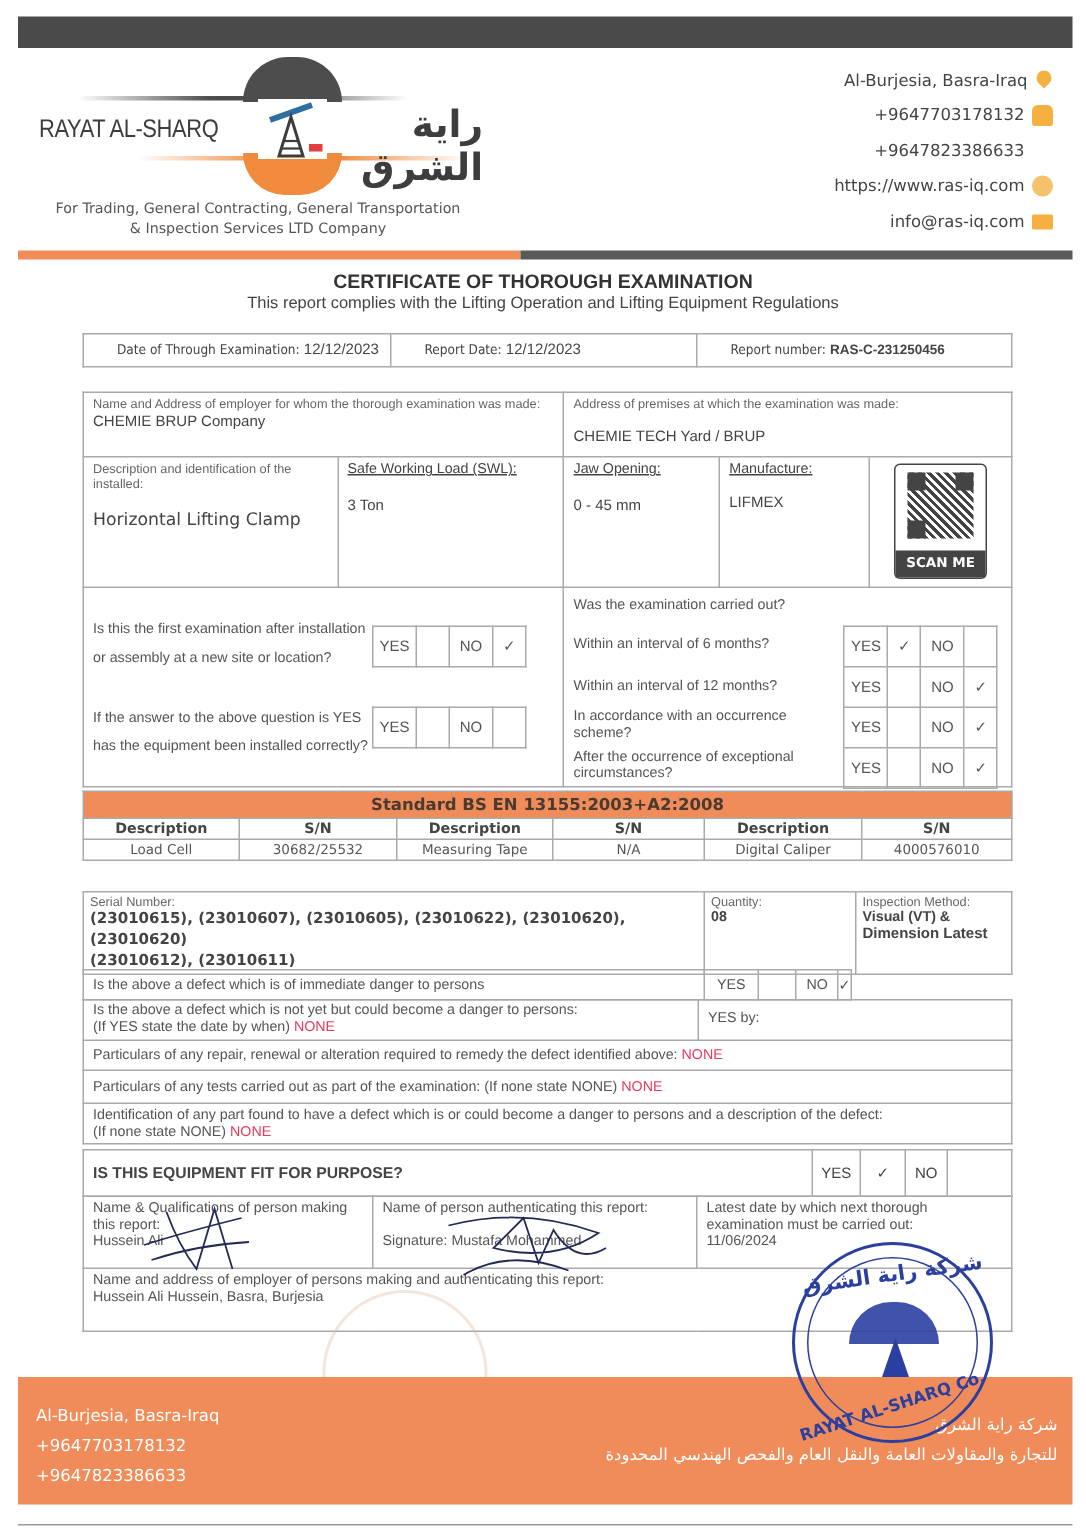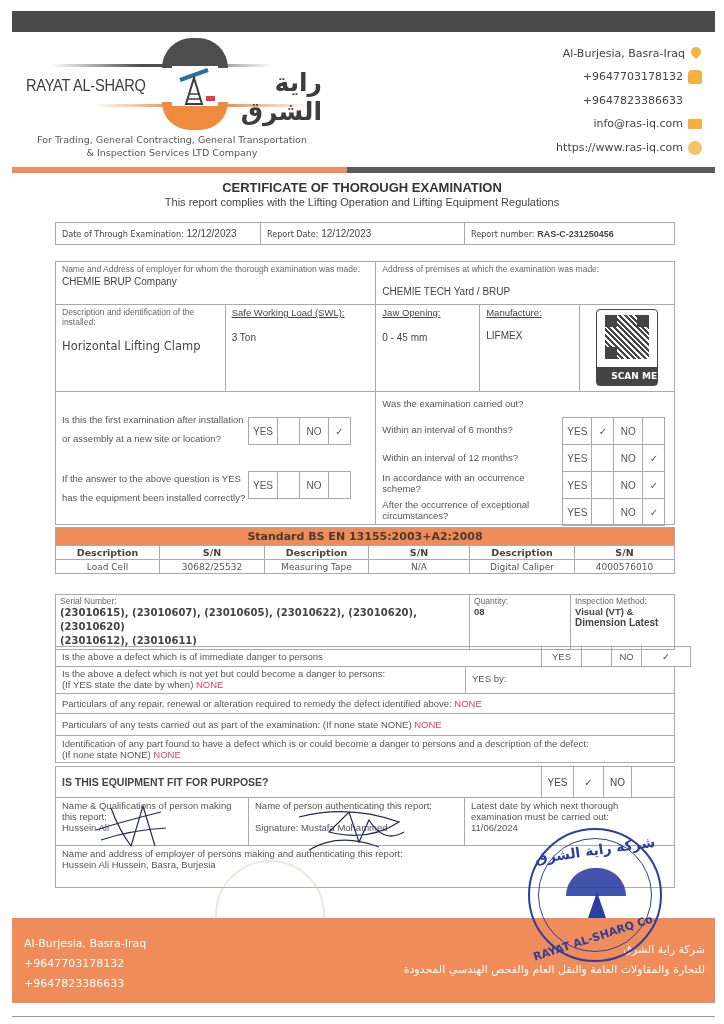--- a/index.html
+++ b/index.html
@@ -34,37 +34,37 @@
   .divider-gray { position: absolute; left: 347px; top: 167px; width: 368px; height: 6px; background: #5a5a5a; }
 
   .title { position: absolute; left: 0; top: 180px; width: 724px; text-align: center; font-size: 13px; font-weight: bold; color: #333; }
   .subtitle { position: absolute; left: 0; top: 196px; width: 724px; text-align: center; font-size: 11px; color: #444; }
 
   table { border-collapse: collapse; }
   td { border: 1px solid #aaa; vertical-align: top; }
 
   .dates { position: absolute; left: 55px; top: 222px; width: 620px; height: 23px; font-size: 10px; color: #444; }
   .dates td { vertical-align: middle; padding: 0 6px; }
-  .dates .narrow { font-family: "DejaVu Sans Condensed", "DejaVu Sans", sans-serif; font-size: 9px; }
+  .dates .narrow { font-family: "DejaVu Sans Condensed", "DejaVu Sans", sans-serif; font-size: 9px; margin-left: 16px; }
   .dates b { font-size: 9px; }
 
   .main { position: absolute; left: 55px; top: 261px; width: 620px; font-size: 9.5px; color: #555; }
   .lbl { font-size: 8.5px; color: #666; line-height: 10px; }
   .val { font-size: 10px; color: #444; }
   .hdr-u { font-size: 9.5px; font-weight: normal; text-decoration: underline; color: #444; }
 
   .qr { width: 62px; height: 77px; border: 1px solid #444; border-radius: 4px; margin: 0 auto; position: relative; background: #fff; }
   .qr-code { position: absolute; left: 8px; top: 5px; width: 44px; height: 44px;
     background:
       linear-gradient(#444,#444) 0 0/12px 12px no-repeat,
       linear-gradient(#444,#444) 32px 0/12px 12px no-repeat,
       linear-gradient(#444,#444) 0 32px/12px 12px no-repeat,
       repeating-linear-gradient(45deg, #444 0 2px, #fff 2px 4px),
       #fff; }
-  .qr-label { position: absolute; left: 0; bottom: 0; width: 100%; height: 18px; background: #444; color: #fff; font-size: 9px; font-weight: bold; text-align: right; line-height: 18px; font-family: "DejaVu Sans", sans-serif; }
+  .qr-label { position: absolute; left: 0; bottom: 0; width: 100%; height: 18px; background: #444; color: #fff; font-size: 9px; font-weight: bold; text-align: center; line-height: 18px; font-family: "DejaVu Sans", sans-serif; }
 
   .yn { border-collapse: collapse; }
   .yn td { width: 29px; height: 27px; font-size: 10px; color: #555; text-align: center; vertical-align: middle; }
   .yn td.chk { width: 22px; }
 
   .orange-band { background: #ef8c5a; text-align: center; font-weight: bold; font-size: 11px; color: #4a3a30; height: 18px; vertical-align: middle; font-family: "DejaVu Sans", sans-serif; }
   .cream-band { background: #fdf3dc; text-align: center; font-weight: bold; font-size: 11px; color: #4a3a30; height: 17px; vertical-align: middle; font-family: "DejaVu Sans", sans-serif; }
   .tools td { text-align: center; font-size: 9px; color: #555; height: 14px; vertical-align: middle; font-family: "DejaVu Sans", sans-serif; }
   .tools .th { font-weight: bold; color: #444; font-size: 9.5px; }
 
@@ -122,26 +122,26 @@
   </div>
   <div class="contact-row">
     <span>+9647703178132</span>
     <span class="icon ic-phone"></span>
   </div>
   <div class="contact-row">
     <span>+9647823386633</span>
     <span class="icon blank"></span>
   </div>
   <div class="contact-row">
+    <span>https://www.ras-iq.com</span>
+    <span class="icon ic-globe"></span>
+  </div>
+  <div class="contact-row">
     <span>info@ras-iq.com</span>
     <span class="icon ic-mail"></span>
-  </div>
-  <div class="contact-row">
-    <span>https://www.ras-iq.com</span>
-    <span class="icon ic-globe"></span>
   </div>
 </div>
 
 <div class="divider-orange"></div>
 <div class="divider-gray"></div>
 
 <div class="title">CERTIFICATE OF THOROUGH EXAMINATION</div>
 <div class="subtitle">This report complies with the Lifting Operation and Lifting Equipment Regulations</div>
 
 <table class="dates">
@@ -311,21 +311,21 @@
     </td>
     <td style="padding:1px 4px">
       <div class="lbl">Inspection Method:</div>
       <div style="font-size:9.5px;font-weight:bold;color:#444;line-height:11px">Visual (VT) &amp;</div>
       <div style="font-size:10px;font-weight:bold;color:#444;line-height:12px">Dimension Latest</div>
     </td>
   </tr>
 </tbody>
   </table>
 
-<table style="position:absolute;left:55px;top:646px;width:636px;font-size:9.5px;color:#555">
+<table style="position:absolute;left:55px;top:646px;width:513px;font-size:9.5px;color:#555">
   <tbody>
       <tr style="height:20px">
     <td style="width:486px;padding:0 6px;vertical-align:middle">Is the above a defect which is of immediate danger to persons</td>
     <td style="width:40px;text-align:center;vertical-align:middle">YES</td>
     <td style="width:30px;text-align:center;vertical-align:middle"></td>
     <td style="width:30px;text-align:center;vertical-align:middle">NO</td>
     <td style="text-align:center;vertical-align:middle">✓</td>
   </tr>
 </tbody>
   </table>

